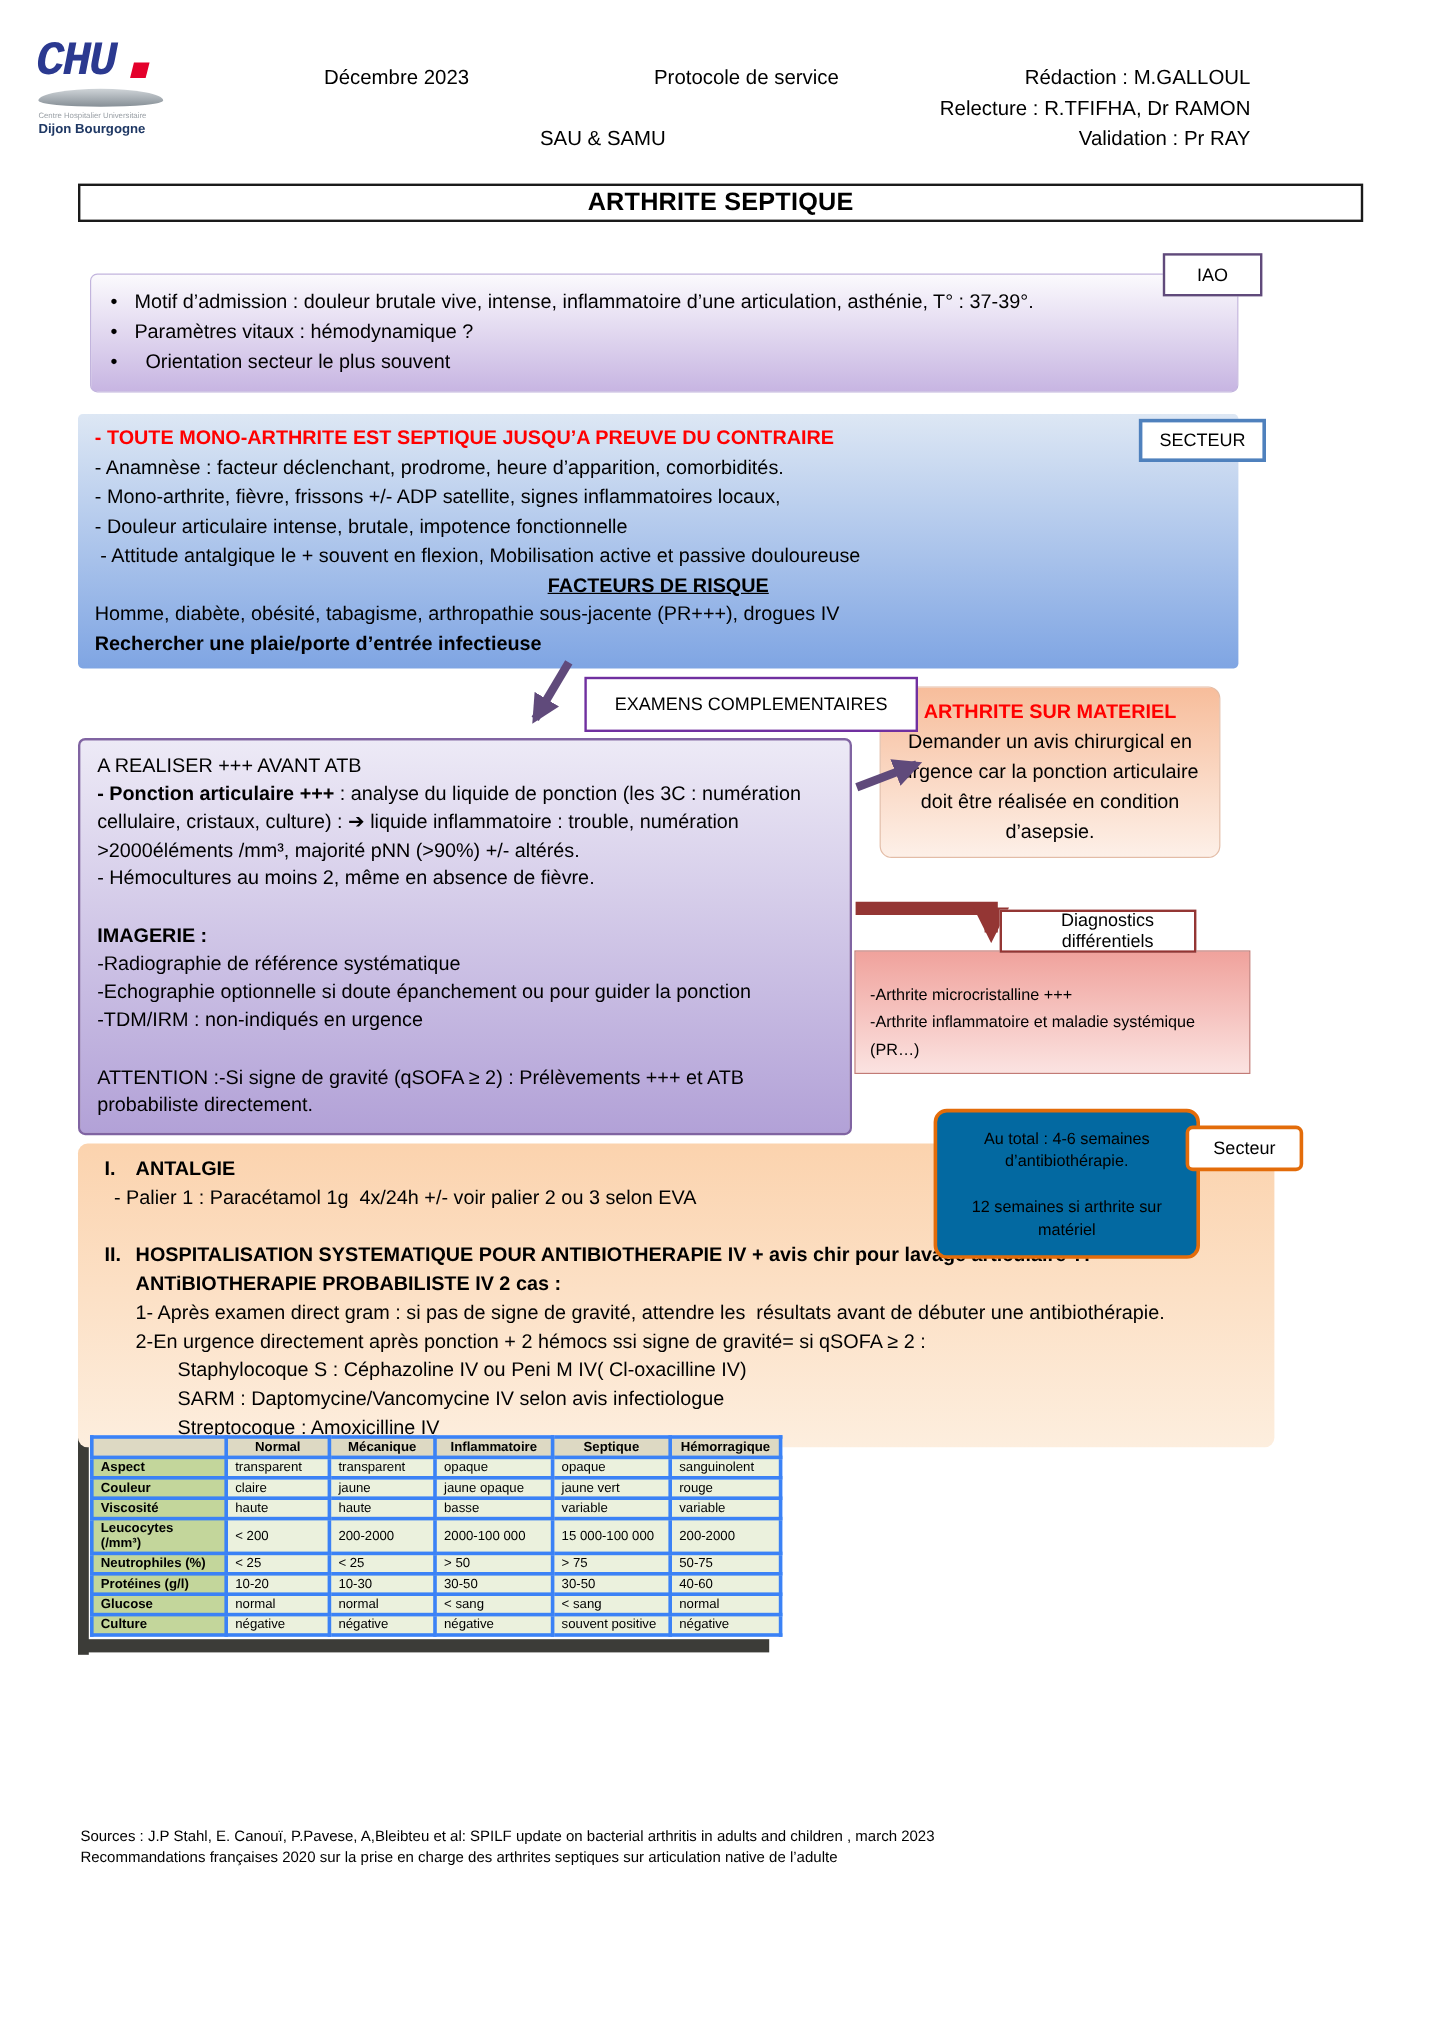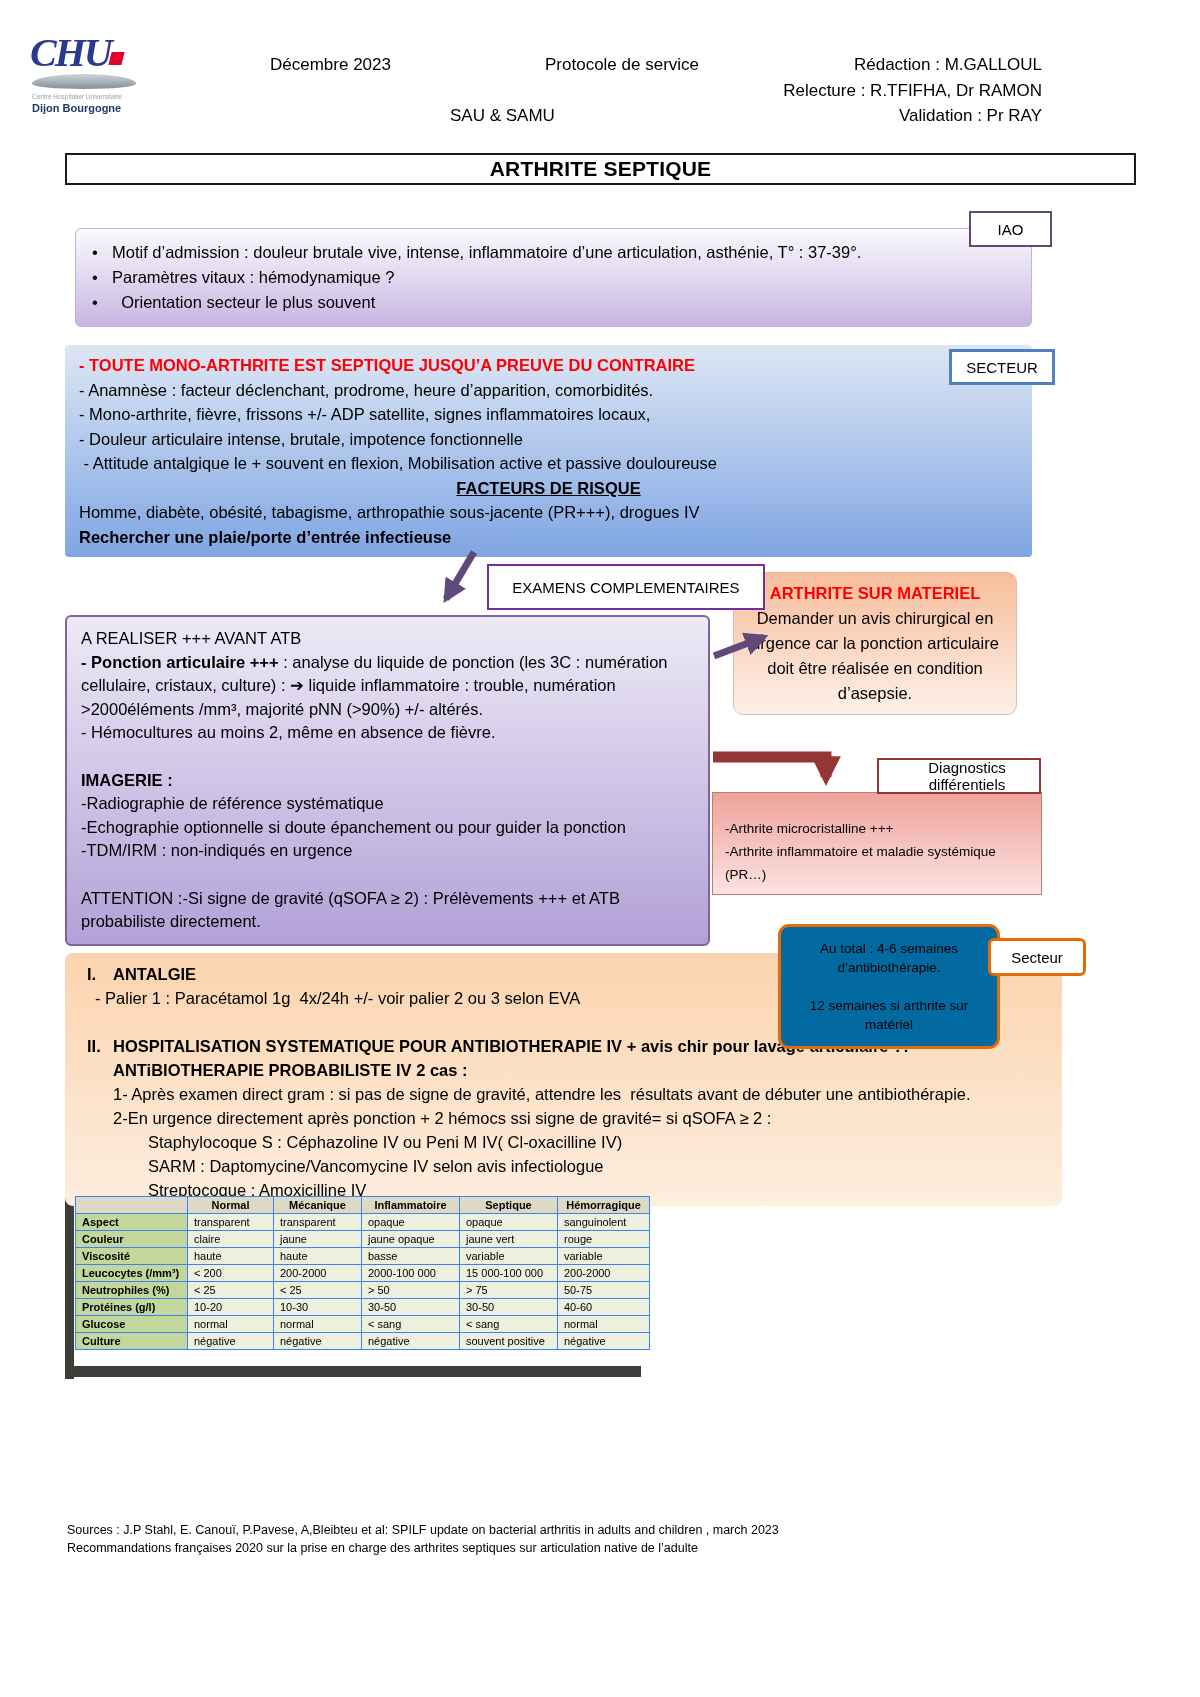--- a/index.html
+++ b/index.html
@@ -16,41 +16,41 @@
   #hdr-date{left:270px;top:55px;text-align:right;}
   #hdr-type{left:545px;top:55px;}
   #hdr-service{left:450px;top:106px;}
   .hdr-right{right:158px;text-align:right;}
   #hdr-redaction{top:55px;}
   #hdr-relecture{top:81px;}
   #hdr-validation{top:106px;}
 
   
   .logo{position:absolute;left:30px;top:34px;width:130px;height:92px;}
-  .logo-acronym{font-family:Liberation Serif, serif;font-style:italic;font-weight:bold;
+  .logo-acronym{font-family:Liberation Mono, monospace;font-style:italic;font-weight:bold;
     font-size:40px;line-height:38px;color:#2b3990;letter-spacing:-2px;}
   .logo-flag{position:absolute;left:80px;top:18px;width:13px;height:13px;background:#e4002b;
     transform:skewX(-14deg);}
   .logo-swoosh{position:absolute;left:2px;top:40px;width:104px;height:15px;
     background:linear-gradient(180deg,#cfd4d8,#868f96);border-radius:50% / 65% 65% 35% 35%;}
   .logo-sub{position:absolute;left:2px;top:59px;font-size:6.5px;color:#9aa0a6;white-space:nowrap;}
   .logo-brand{position:absolute;left:2px;top:68px;font-size:11px;font-weight:bold;color:#1f3864;}
 
   
   .title-box{position:absolute;left:65px;top:153px;width:1071px;height:32px;border:2px solid #1a1a1a;
     display:flex;align-items:center;justify-content:center;background:#fff;}
   .title-text{font-size:21px;font-weight:bold;letter-spacing:.2px;}
 
   
   .label-box{position:absolute;background:#fff;display:flex;align-items:center;justify-content:center;
     font-size:15px;z-index:6;text-align:center;}
   #iao-label{left:969px;top:211px;width:83px;height:36px;border:2.5px solid var(--purple);}
   #secteur-label{left:949px;top:349px;width:106px;height:36px;border:3px solid var(--blue);}
   #exams-label{left:487px;top:564px;width:278px;height:46px;border:2.5px solid var(--violet);}
-  #diag-label{left:877px;top:758px;width:164px;height:36px;border:2px solid var(--dark-red);padding-left:16px;}
+  #diag-label{left:833px;top:758px;width:164px;height:36px;border:2px solid var(--dark-red);padding-left:16px;}
   #secteur2-label{left:988px;top:938px;width:98px;height:38px;border:3px solid var(--orange);border-radius:6px;}
 
   
   .box{position:absolute;z-index:2;}
   .line{white-space:pre-wrap;}
   .bold{font-weight:bold;}
   .gap{height:24px;}
 
   #iao-box{left:75px;top:228px;width:957px;min-height:99px;border-radius:6px;
     background:linear-gradient(180deg,#fbfafd 0%,#c7b5e2 100%);border:1px solid #c2b4dd;
@@ -90,21 +90,21 @@
   .roman{flex:0 0 30px;width:30px;font-weight:bold;padding-left:4px;}
   .t-palier{padding-left:12px;white-space:pre-wrap;}
   .t-sub{padding-left:30px;white-space:pre-wrap;}
   .abx-wrap{padding-left:65px;}
   .abx-line{white-space:pre-wrap;}
   .t-gap{height:24px;}
 
   
   #syn-table{position:absolute;left:75px;top:1196px;border-collapse:collapse;z-index:2;
     font-size:11px;background:#fff;}
-  #syn-table th,#syn-table td{border:1px solid #3b82f6;padding:1px 6px;height:17px;vertical-align:middle;}
+  #syn-table th,#syn-table td{border:3px solid #3b82f6;padding:1px 6px;height:17px;vertical-align:middle;}
   #syn-table th{background:#ddd9c3;font-weight:bold;text-align:center;}
   #syn-table td.rowlabel{background:#c3d69b;font-weight:bold;text-align:left;}
   #syn-table td.cell{background:#ebf1dd;text-align:left;}
   #syn-table th:nth-child(1){width:112px;}
   #syn-table th:nth-child(2){width:86px;}
   #syn-table th:nth-child(3){width:88px;}
   #syn-table th:nth-child(4){width:98px;}
   #syn-table th:nth-child(5){width:98px;}
   #syn-table th:nth-child(6){width:92px;}
   .dark-bar{position:absolute;background:#3c3c38;z-index:1;}

